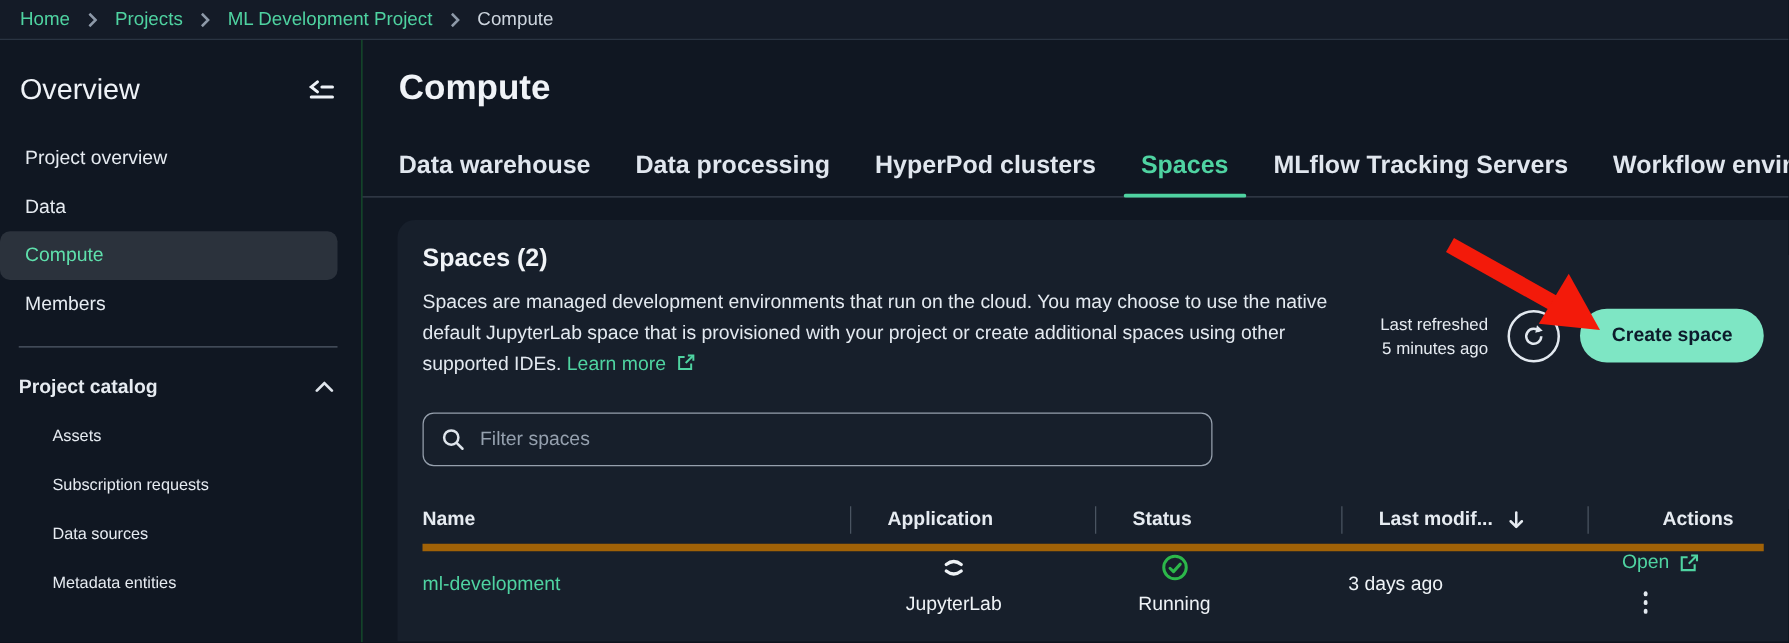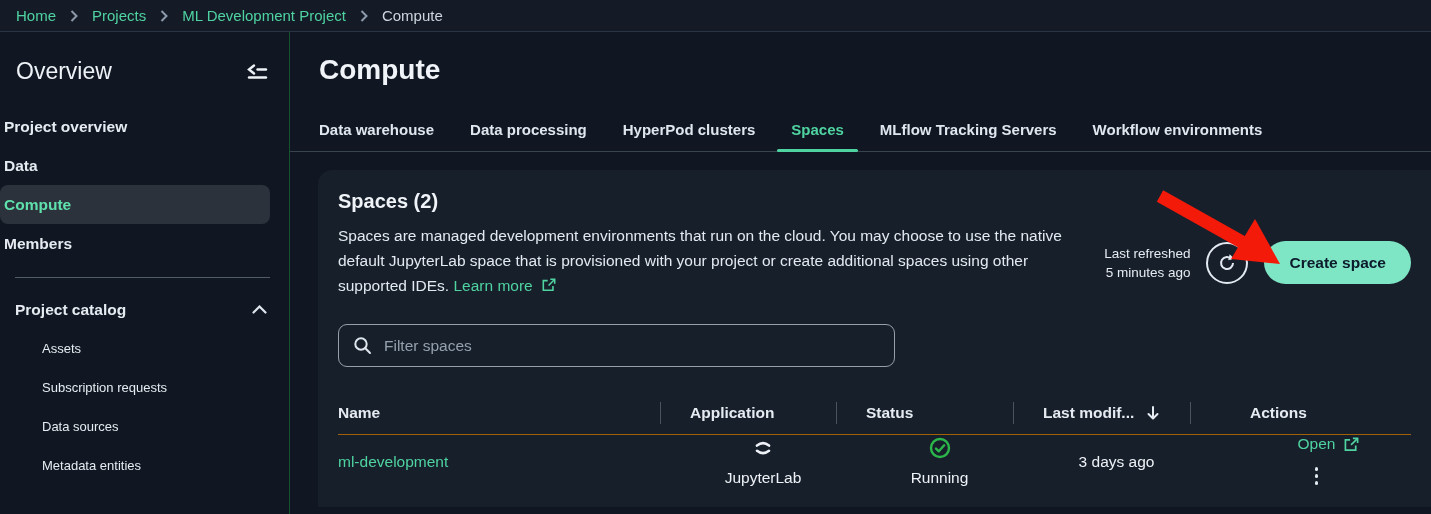--- a/index.html
+++ b/index.html
@@ -24,22 +24,22 @@
     width:290px; flex:0 0 290px; background:#101722;
     border-right:1px solid #14532d; padding-top:26px;
   }
   .side-head {
     display:flex; align-items:center; justify-content:space-between;
     padding:0 20px 0 16px; margin-bottom:22px;
   }
   .side-title { font-size:23px; font-weight:400; color:#eef2f7; }
   .collapse-btn { cursor:pointer; display:flex; align-items:center; }
   .nav-item {
-    height:39px; display:flex; align-items:center; padding:0 4px;
-    font-size:15.5px; font-weight:700; color:#e6ebf1; cursor:pointer;
+    height:39px; display:flex; align-items:center; padding:0 20px;
+    font-size:15.5px; font-weight:400; color:#e6ebf1; cursor:pointer;
   }
   .nav-item.selected {
     background:#2b323c; border-radius:8px; margin-right:19px;
     color:#5fe0ac;
   }
   .side-divider { border:none; border-top:1px solid #515c6a; margin:14px 19px 12px 15px; }
   .section-head {
     height:39px; display:flex; align-items:center; justify-content:space-between;
     padding:0 22px 0 15px; font-size:15.5px; font-weight:700; cursor:pointer;gap:35px;
   }
@@ -48,21 +48,21 @@
     font-size:13px; font-weight:400; color:#e6ebf1; cursor:pointer;
   }
   
   .main { flex:1; min-width:0; padding-top:22px; }
   .page-title { font-size:28px; font-weight:700; color:#f0f3f7; padding-left:29px; }
   .tabs {
     display:flex; margin-top:26px; padding-left:15px;
     border-bottom:1px solid #39424f;
   }
   .tab {
-    padding:9px 14px 13px; font-size:15px; font-weight:700;
+    padding:9px 14px 13px; font-size:20px; font-weight:700;
     color:#e0e6ee; cursor:pointer; position:relative; white-space:nowrap;
     margin-right:8px;
   }
   .tab.active { color:#4fd3a1; }
   .tab.active::after {
     content:""; position:absolute; left:0; right:0; bottom:-1px;
     height:3px; background:#4fd3a1; border-radius:2px;
   }
   
   .card {
@@ -83,36 +83,36 @@
     background:transparent; display:flex; align-items:center; justify-content:center;
     cursor:pointer; flex:0 0 auto;
   }
   .create-btn {
     height:43px; padding:0 25px; border:none; border-radius:22px;
     background:#7ee6c4; color:#0c1b2b; font-size:15.5px; font-weight:700;
     font-family:inherit; cursor:pointer; white-space:nowrap;
   }
   
   .filter-wrap {
-    margin-top:26px; width:557px; height:43px; border:1px solid #96a0ad;
+    margin-top:26px; width:632px; height:43px; border:1px solid #96a0ad;
     border-radius:9px; display:flex; align-items:center; padding:0 14px; gap:12px;
     background:transparent;
   }
   .filter-input {
     flex:1; background:transparent; border:none; outline:none;
     font-size:15.5px; color:#e6ebf1; font-family:inherit;
   }
   .filter-input::placeholder { color:#95a0ae; }
   
   .table { margin-top:24px; }
   .thead, .trow {
     display:grid; grid-template-columns:322px 176px 177px 177px 1fr;
     align-items:center;
   }
-  .thead { height:44px; border-bottom:1px solid #a16207; }
+  .thead { height:44px; border-bottom:6px solid #a16207;gap:20px; }
   .th { font-size:15.5px; font-weight:700; color:#e6ebf1; display:flex; align-items:center; gap:12px; position:relative; }
   .th + .th { padding-left:30px; }
   .th + .th::before {
     content:""; position:absolute; left:0; top:50%; transform:translateY(-50%);
     width:1px; height:22px; background:#4a5461;
   }
   .th.actions-col { padding-left:60px; }
   .trow { height:52px; font-size:15.5px; color:#eef2f6; }
   .td { display:flex; align-items:center; gap:10px; }
   .td + .td { padding-left:30px;flex-direction:column; }

